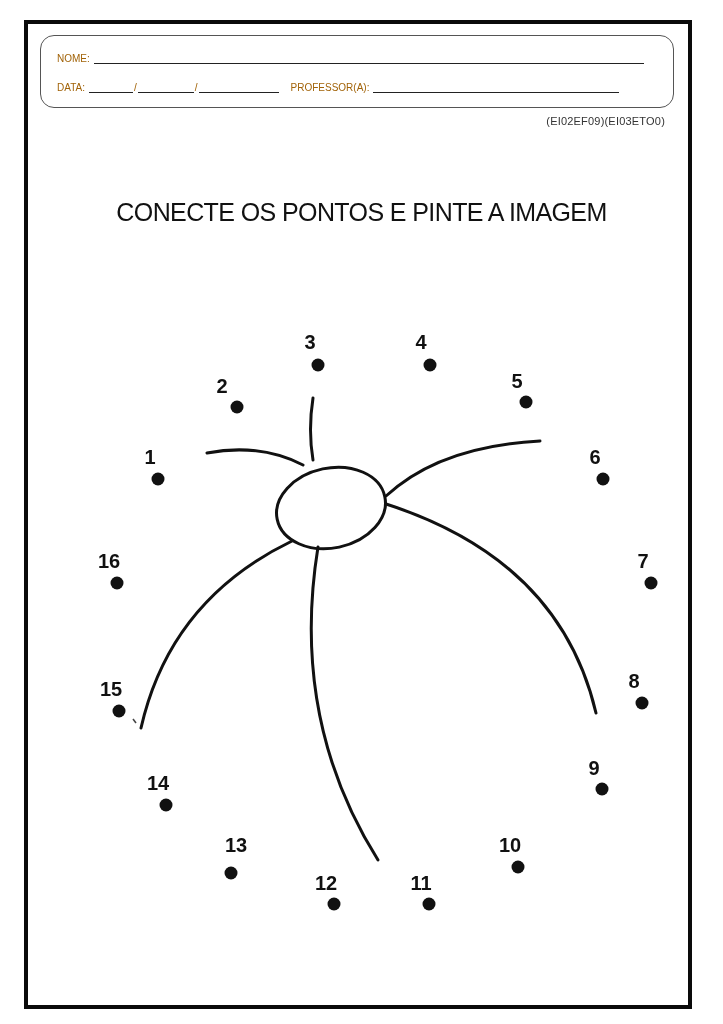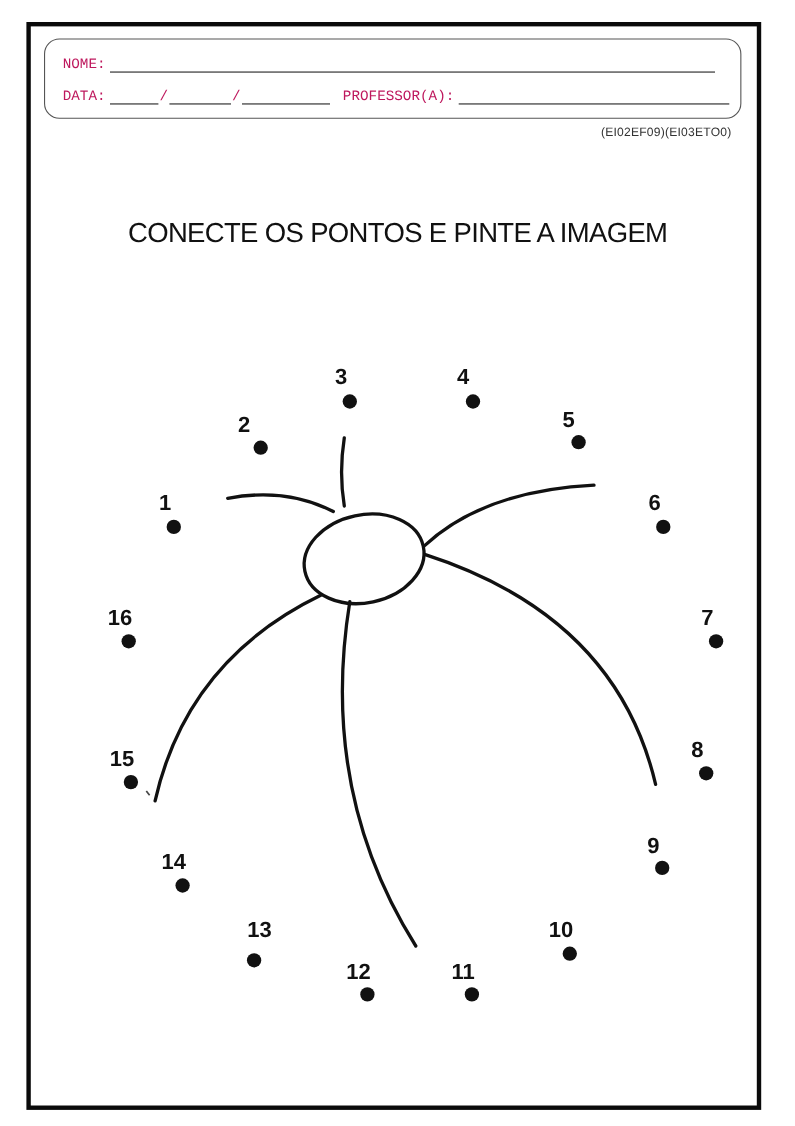--- a/index.html
+++ b/index.html
@@ -1,19 +1,19 @@
 <!DOCTYPE html>
 <html><head>
   <meta charset="utf-8">
   <style>
     html, body { margin: 0; padding: 0; background: #ffffff; }
     body { width: 723px; height: 1024px; position: relative; overflow: hidden; font-family: "Liberation Sans", sans-serif; color: #111; }
     .page-border { position: absolute; left: 24px; top: 20px; width: 660px; height: 981px; border: 4px solid #0a0a0a; }
     .header-box { position: absolute; left: 40px; top: 35px; width: 634px; height: 73px; border: 1.5px solid #555; border-radius: 14px; box-sizing: border-box; }
-    .header-row { position: absolute; left: 16px; font-size: 13px; color: #be185d; white-space: nowrap; display: flex; align-items: flex-end; font-family: Liberation Mono, monospace; }
+    .header-row { position: absolute; left: 16px; font-size: 10px; color: #a16207; white-space: nowrap; display: flex; align-items: flex-end; }
     .row1 { top: 15px; }
     .row2 { top: 44px; }
     .line { display: inline-block; border-bottom: 1.2px solid #222; height: 12px; margin-left: 4px; }
     .slash { margin: 0 1px; }
     .code { position: absolute; right: 58px; top: 115px; font-size: 11px; color: #333; letter-spacing: 0.2px; }
     .title { position: absolute; left: 0; width: 723px; top: 198px; text-align: center; font-size: 25px; color: #111; letter-spacing: -0.6px; }
     svg.drawing { position: absolute; left: 0; top: 0; }
     .num { font-family: "Liberation Sans", sans-serif; font-weight: bold; font-size: 20px; fill: #111; }
   </style>
 </head>

